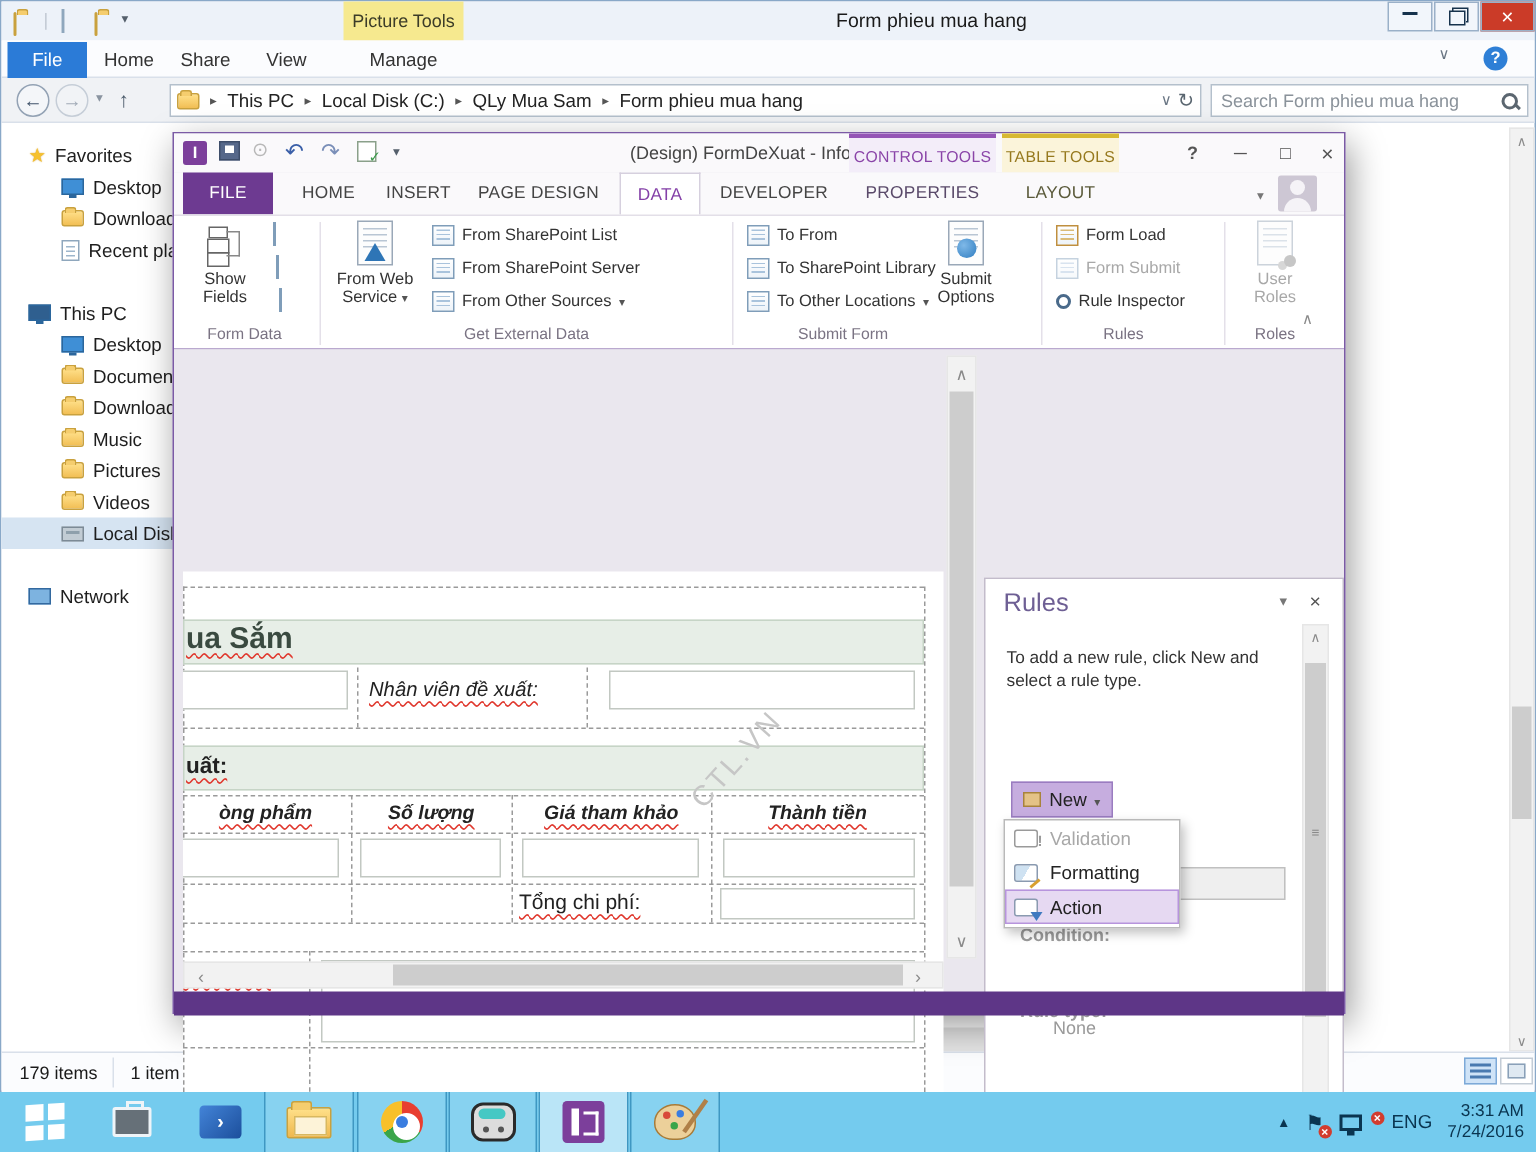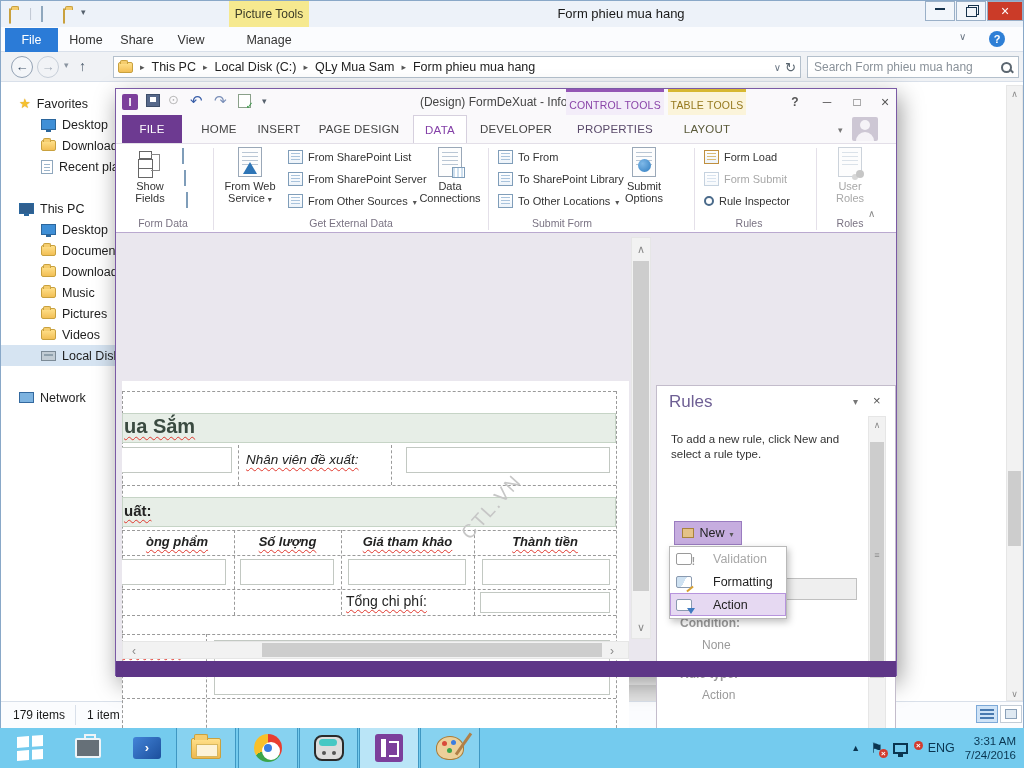--- a/index.html
+++ b/index.html
@@ -115,30 +115,30 @@
   .hdr { position:absolute; font-size:13px; font-weight:bold; font-style:italic; text-align:center; color:#222; }
   .wm { position:absolute; left:330px; top:115px; font-size:19px; color:#c6c6c6; transform:rotate(-48deg); letter-spacing:2px; }
 
   
   .rules-pane { position:absolute; left:540px; top:152px; width:240px; height:416px; background:#fff; border:1px solid #c3bccb; }
   .rp-title { position:absolute; left:12px; top:6px; font-size:17px; color:#6e5f94; }
   .rp-desc { position:absolute; left:14px; top:34px; width:172px; font-size:11.5px; color:#333; line-height:15px;margin-top:12px; }
   .new-btn { position:absolute; left:17px; top:135px; width:68px; height:24px; background:#c6addf; border:1px solid #9a7cc0; display:flex; align-items:center; justify-content:center; gap:5px; font-size:12.5px; color:#222; }
   .new-ic { width:12px; height:10px; background:#e4c287; border:1px solid #a8833c; }
   .menu { position:absolute; left:12px; top:160px; width:118px; height:73px; background:#fff; border:1px solid #b9b9b9; box-shadow:2px 3px 7px rgba(0,0,0,.25); z-index:5; }
-  .menu-item { position:relative; height:23px; display:flex; align-items:center; gap:21px; padding:0 6px; font-size:12.5px; color:#222; }
+  .menu-item { position:relative; height:23px; display:flex; align-items:center; gap:8px; padding:0 6px; font-size:12.5px; color:#222; }
   .menu-item.sel { background:#e6d9f2; outline:1px solid #b794dd; outline-offset:-1px; }
   .mi { width:16px; height:12px; border:1px solid #8a9ab0; background:#fff; position:relative; border-radius:2px; flex:none; }
   .mi.val { border-color:#9a9a9a; }
   .mi.val::after { content:"!"; position:absolute; right:-4px; bottom:-3px; color:#9a9a9a; font-size:10px; font-weight:bold; }
   .mi.fmt { background:linear-gradient(120deg,#cfe2f2 50%,#fff 50%); }
   .mi.fmt::after { content:""; position:absolute; right:-3px; bottom:-3px; width:8px; height:2px; background:#d8a030; transform:rotate(-40deg); }
   .mi.act::after { content:""; position:absolute; right:-4px; bottom:-4px; border-left:4px solid transparent; border-right:4px solid transparent; border-top:6px solid #3f7ac0; }
   .rp-label { position:absolute; font-size:12px; color:#9a9a9a; font-weight:bold; }
-  .rp-val { position:absolute; font-size:12px; color:#9a9a9a; }
+  .rp-val { position:absolute; font-size:12px; color:#9a9a9a;margin-top:40px; }
   .rp-input { position:absolute; left:90px; top:192px; width:110px; height:22px; background:#efefef; border:1px solid #c0c0c0; }
 
   
   .taskbar { position:absolute; left:0; top:728px; width:1024px; height:40px; background:#74cbee; }
   .tslot { position:absolute; top:0; height:40px; display:flex; align-items:center; justify-content:center; }
   .tslot.openapp { background:rgba(255,255,255,.14); border-left:1px solid #3f97c2; border-right:1px solid #3f97c2; }
   .tslot.activeapp { background:rgba(255,255,255,.5); }
   .win-flag { width:26px; height:24px; display:grid; grid-template-columns:1fr 1fr; grid-template-rows:1fr 1fr; gap:3px; transform:skewY(-4deg); }
   .win-flag span { background:#fff; }
   .ic-sm { width:26px; height:20px; background:#667078; border:2px solid #eef4f8; border-radius:2px; position:relative; }
@@ -365,24 +365,20 @@
         </div>
       <div class="rrow" style="left:172px;top:25px">
           <span class="rsi"></span>
           <span>From SharePoint Server</span>
         </div>
       <div class="rrow" style="left:172px;top:47px">
           <span class="rsi"></span>
           <span>From Other Sources</span>
           <span class="caret"></span>
         </div>
-      <div class="rbig" style="left:302px;width:64px">
-        <span class="rbi conn"></span>
-        <span class="txt">Data Connections</span>
-      </div>
       <div class="rgl" style="left:104px;width:262px">Get External Data</div>
       <div class="rsep" style="left:372px"></div>
 
       
       <div class="rrow" style="left:382px;top:3px">
           <span class="rsi"></span>
           <span>To From</span>
         </div>
       <div class="rrow" style="left:382px;top:25px">
           <span class="rsi"></span>

